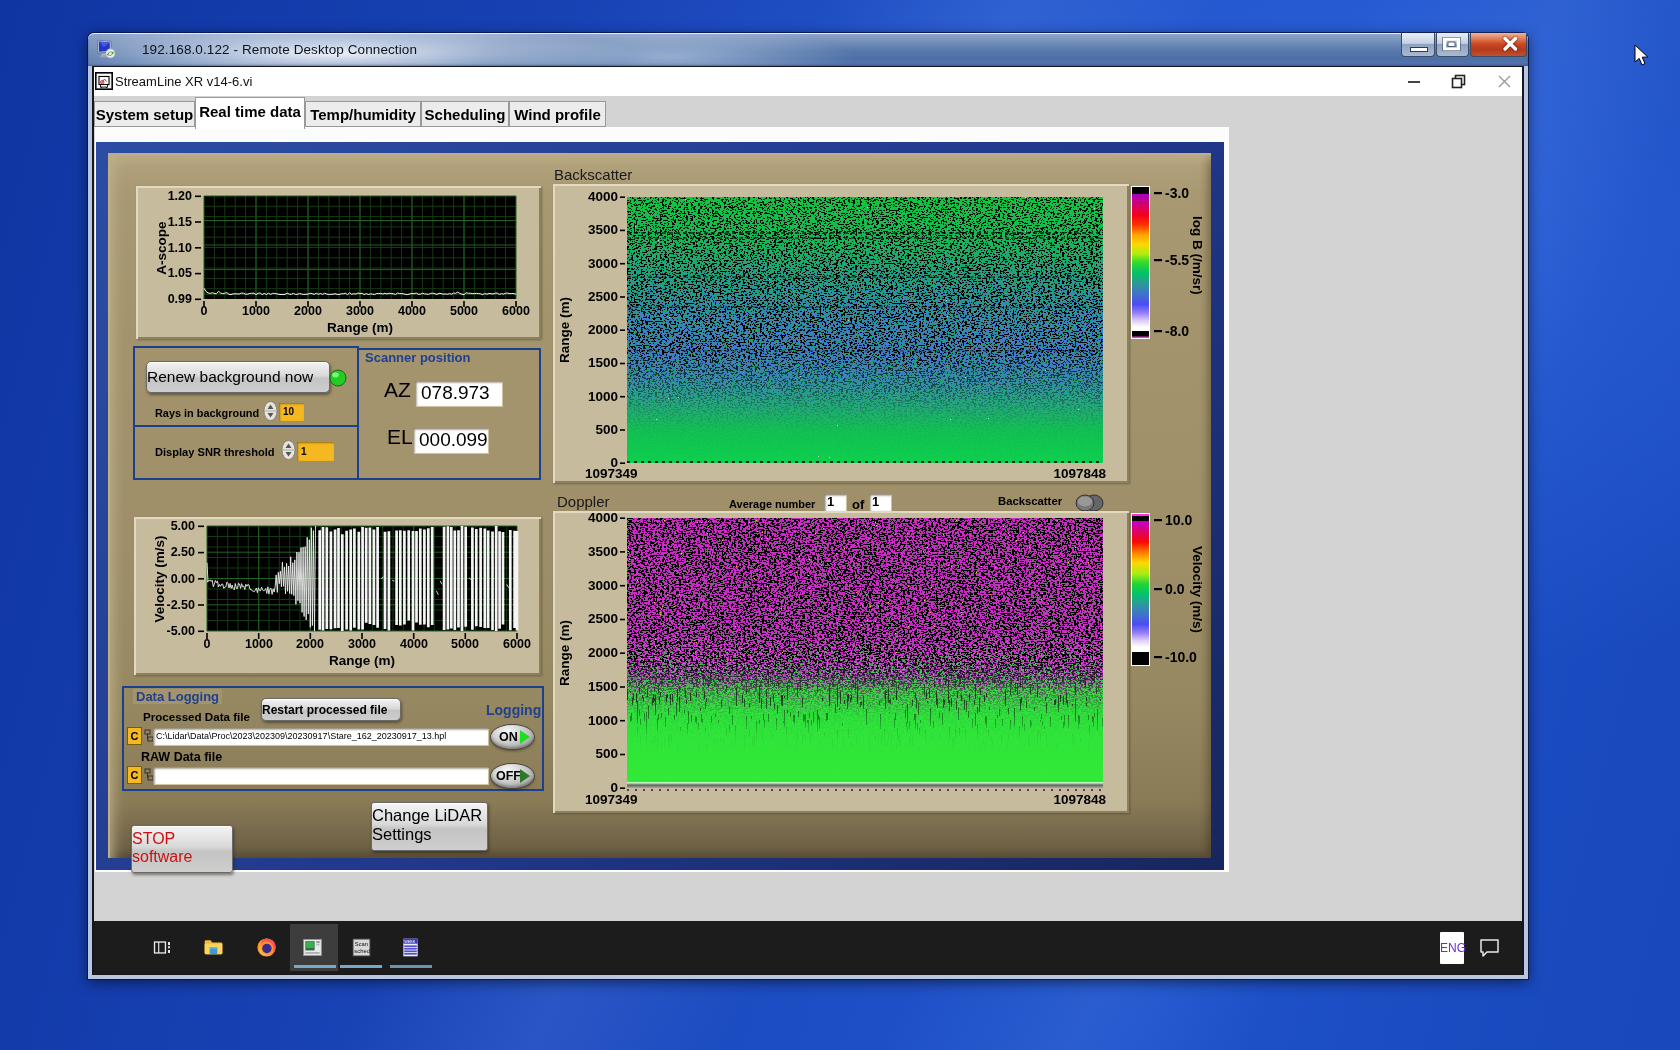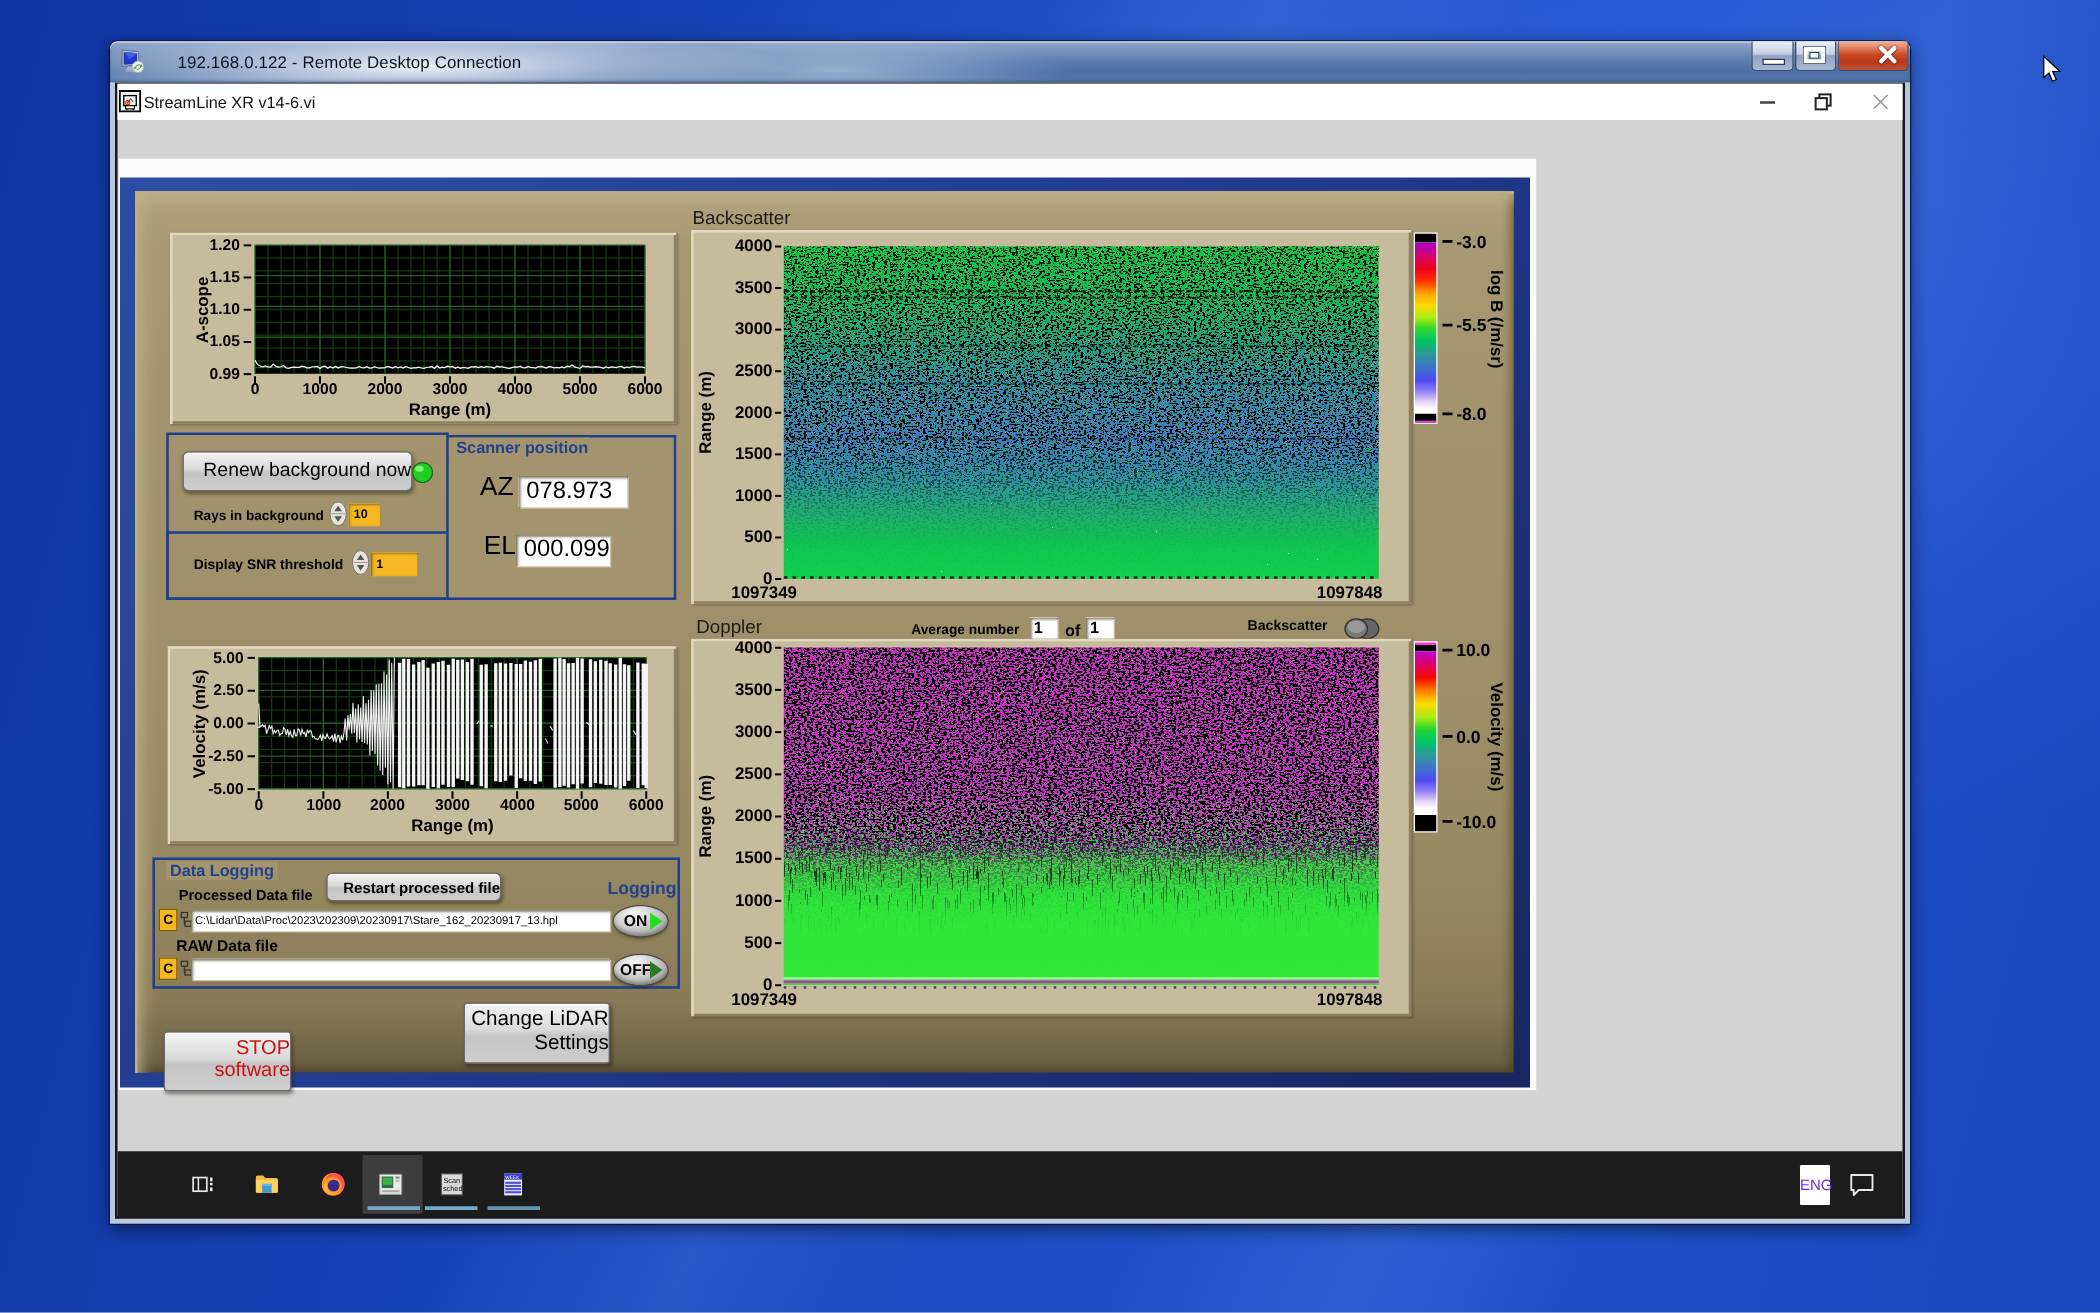--- a/index.html
+++ b/index.html
@@ -67,21 +67,21 @@
 
 
 .group { position:absolute; border:2px solid #1c3f8f; }
 .blue-label { color:#20418f; font-weight:bold; font-size:13px; }
 .black-label { color:#000; font-weight:bold; font-size:13px; }
 
 
 .lvbtn { position:absolute; background:linear-gradient(180deg,#f4f4f4 0%,#d9d9d9 45%,#c4c4c4 55%,#cecece 100%);
   border:1px solid #6a6a6a; border-radius:5px;
   box-shadow: inset 0 1px 0 #fff, 1px 2px 3px rgba(40,30,10,0.5);
-  text-align:right; color:#000; }
+  text-align:left; color:#000; }
 
 
 .amber { position:absolute; background:#f5b821; color:#000; font-weight:bold; font-size:10px;
   box-shadow: inset 1px 1px 2px rgba(80,50,0,0.55); padding-left:4px; }
 
 
 .wfield { position:absolute; background:#fff; box-shadow: inset 1.5px 1.5px 2px rgba(60,50,20,0.6), 1px 1px 0 #cfc2a3; }
 
 
 .pill { position:absolute; width:43px; height:24px; border-radius:50%;
@@ -143,20 +143,27 @@
       <div class="appbtn" style="left:1314px;top:14px;border-top:2px solid #444;width:12px;height:0"></div>
       <svg class="abs" style="left:1357px;top:7px" width="16" height="16">
         <rect x="4.5" y="1.5" width="9" height="9" fill="#fff" stroke="#222" stroke-width="1.6"></rect>
         <rect x="1.5" y="4.5" width="9" height="9" fill="#fff" stroke="#222" stroke-width="1.6"></rect>
       </svg>
       <svg class="abs" style="left:1403px;top:7px" width="16" height="16">
         <path d="M2 2 L13 13 M13 2 L2 13" stroke="#9a9a9a" stroke-width="1.4"></path>
       </svg>
     </div>
 
+    <div id="tabstrip">
+      <div class="tab" style="left:0px; width:101px;">System setup</div>
+      <div class="tab active" style="left:101px; width:110px;">Real time data</div>
+      <div class="tab" style="left:211px; width:116px;">Temp/humidity</div>
+      <div class="tab" style="left:327px; width:88px;">Scheduling</div>
+      <div class="tab" style="left:415px; width:97px;">Wind profile</div>
+    </div>
 
     <div id="whitebg"></div>
     <div id="frame">
       <div id="panel">
         <div class="raised" style="left:28px;top:33px;width:405px;height:153px"></div>
 <svg class="abs" style="left:28px;top:33px" width="405" height="153">
 <rect x="68" y="10" width="312" height="103" fill="#000"></rect>
 <path d="M78.4 10V113 M88.8 10V113 M99.2 10V113 M109.6 10V113 M120.0 10V113 M130.4 10V113 M140.8 10V113 M151.2 10V113 M161.6 10V113 M172.0 10V113 M182.4 10V113 M192.8 10V113 M203.2 10V113 M213.6 10V113 M224.0 10V113 M234.4 10V113 M244.8 10V113 M255.2 10V113 M265.6 10V113 M276.0 10V113 M286.4 10V113 M296.8 10V113 M307.2 10V113 M317.6 10V113 M328.0 10V113 M338.4 10V113 M348.8 10V113 M359.2 10V113 M369.6 10V113 M68 20.3H380 M68 30.6H380 M68 40.9H380 M68 51.2H380 M68 61.5H380 M68 71.8H380 M68 82.1H380 M68 92.4H380 M68 102.7H380" stroke="#133a13" stroke-width="1" fill="none"></path>
 <path d="M68.0 10V113 M120.0 10V113 M172.0 10V113 M224.0 10V113 M276.0 10V113 M328.0 10V113 M380.0 10V113 M68 108.1H380 M68 83.6H380 M68 59.0H380 M68 34.5H380 M68 10.0H380" stroke="#216321" stroke-width="1" fill="none"></path>
 <polyline points="68.0,102.2 70.1,105.6 72.2,106.9 74.2,107.4 76.3,106.7 78.4,107.5 80.5,107.6 82.6,105.3 84.6,107.0 86.7,107.6 88.8,107.2 90.9,106.6 93.0,108.4 95.0,108.6 97.1,107.9 99.2,107.8 101.3,107.9 103.4,107.9 105.4,107.0 107.5,107.3 109.6,108.2 111.7,108.2 113.8,107.4 115.8,107.3 117.9,107.1 120.0,108.7 122.1,107.2 124.2,107.0 126.2,108.6 128.3,107.4 130.4,108.5 132.5,107.1 134.6,108.5 136.6,107.3 138.7,107.4 140.8,107.8 142.9,108.4 145.0,108.5 147.0,108.5 149.1,108.3 151.2,107.1 153.3,108.2 155.4,108.3 157.4,107.3 159.5,108.5 161.6,108.3 163.7,107.4 165.8,108.2 167.8,108.5 169.9,108.3 172.0,108.1 174.1,107.1 176.2,107.7 178.2,108.4 180.3,107.2 182.4,108.3 184.5,107.5 186.6,108.4 188.6,107.2 190.7,108.0 192.8,108.6 194.9,108.3 197.0,108.3 199.0,107.7 201.1,108.4 203.2,108.6 205.3,107.8 207.4,107.7 209.4,107.2 211.5,108.7 213.6,106.7 215.7,108.4 217.8,107.7 219.8,108.1 221.9,107.0 224.0,107.5 226.1,107.2 228.2,108.7 230.2,107.5 232.3,108.6 234.4,107.9 236.5,108.2 238.6,108.6 240.6,107.5 242.7,107.5 244.8,107.4 246.9,108.1 249.0,107.2 251.0,108.0 253.1,107.2 255.2,107.6 257.3,107.7 259.4,108.6 261.4,107.0 263.5,107.5 265.6,107.5 267.7,107.9 269.8,108.5 271.8,108.6 273.9,107.9 276.0,107.5 278.1,107.7 280.2,107.0 282.2,108.2 284.3,108.3 286.4,107.2 288.5,107.9 290.6,108.1 292.6,108.4 294.7,107.3 296.8,107.2 298.9,107.7 301.0,108.5 303.0,107.3 305.1,107.5 307.2,108.2 309.3,107.9 311.4,108.3 313.4,107.6 315.5,108.2 317.6,107.0 319.7,107.3 321.8,106.0 323.8,107.5 325.9,108.2 328.0,108.7 330.1,106.7 332.2,107.3 334.2,107.2 336.3,107.6 338.4,107.6 340.5,107.3 342.6,107.5 344.6,107.9 346.7,108.7 348.8,107.5 350.9,108.2 353.0,107.5 355.0,107.7 357.1,108.0 359.2,107.2 361.3,107.1 363.4,108.5 365.4,107.6 367.5,108.1 369.6,107.2 371.7,107.1 373.8,107.6 375.8,107.5 377.9,107.6 380.0,108.3" fill="none" stroke="#f5f5f5" stroke-width="1"></polyline>

